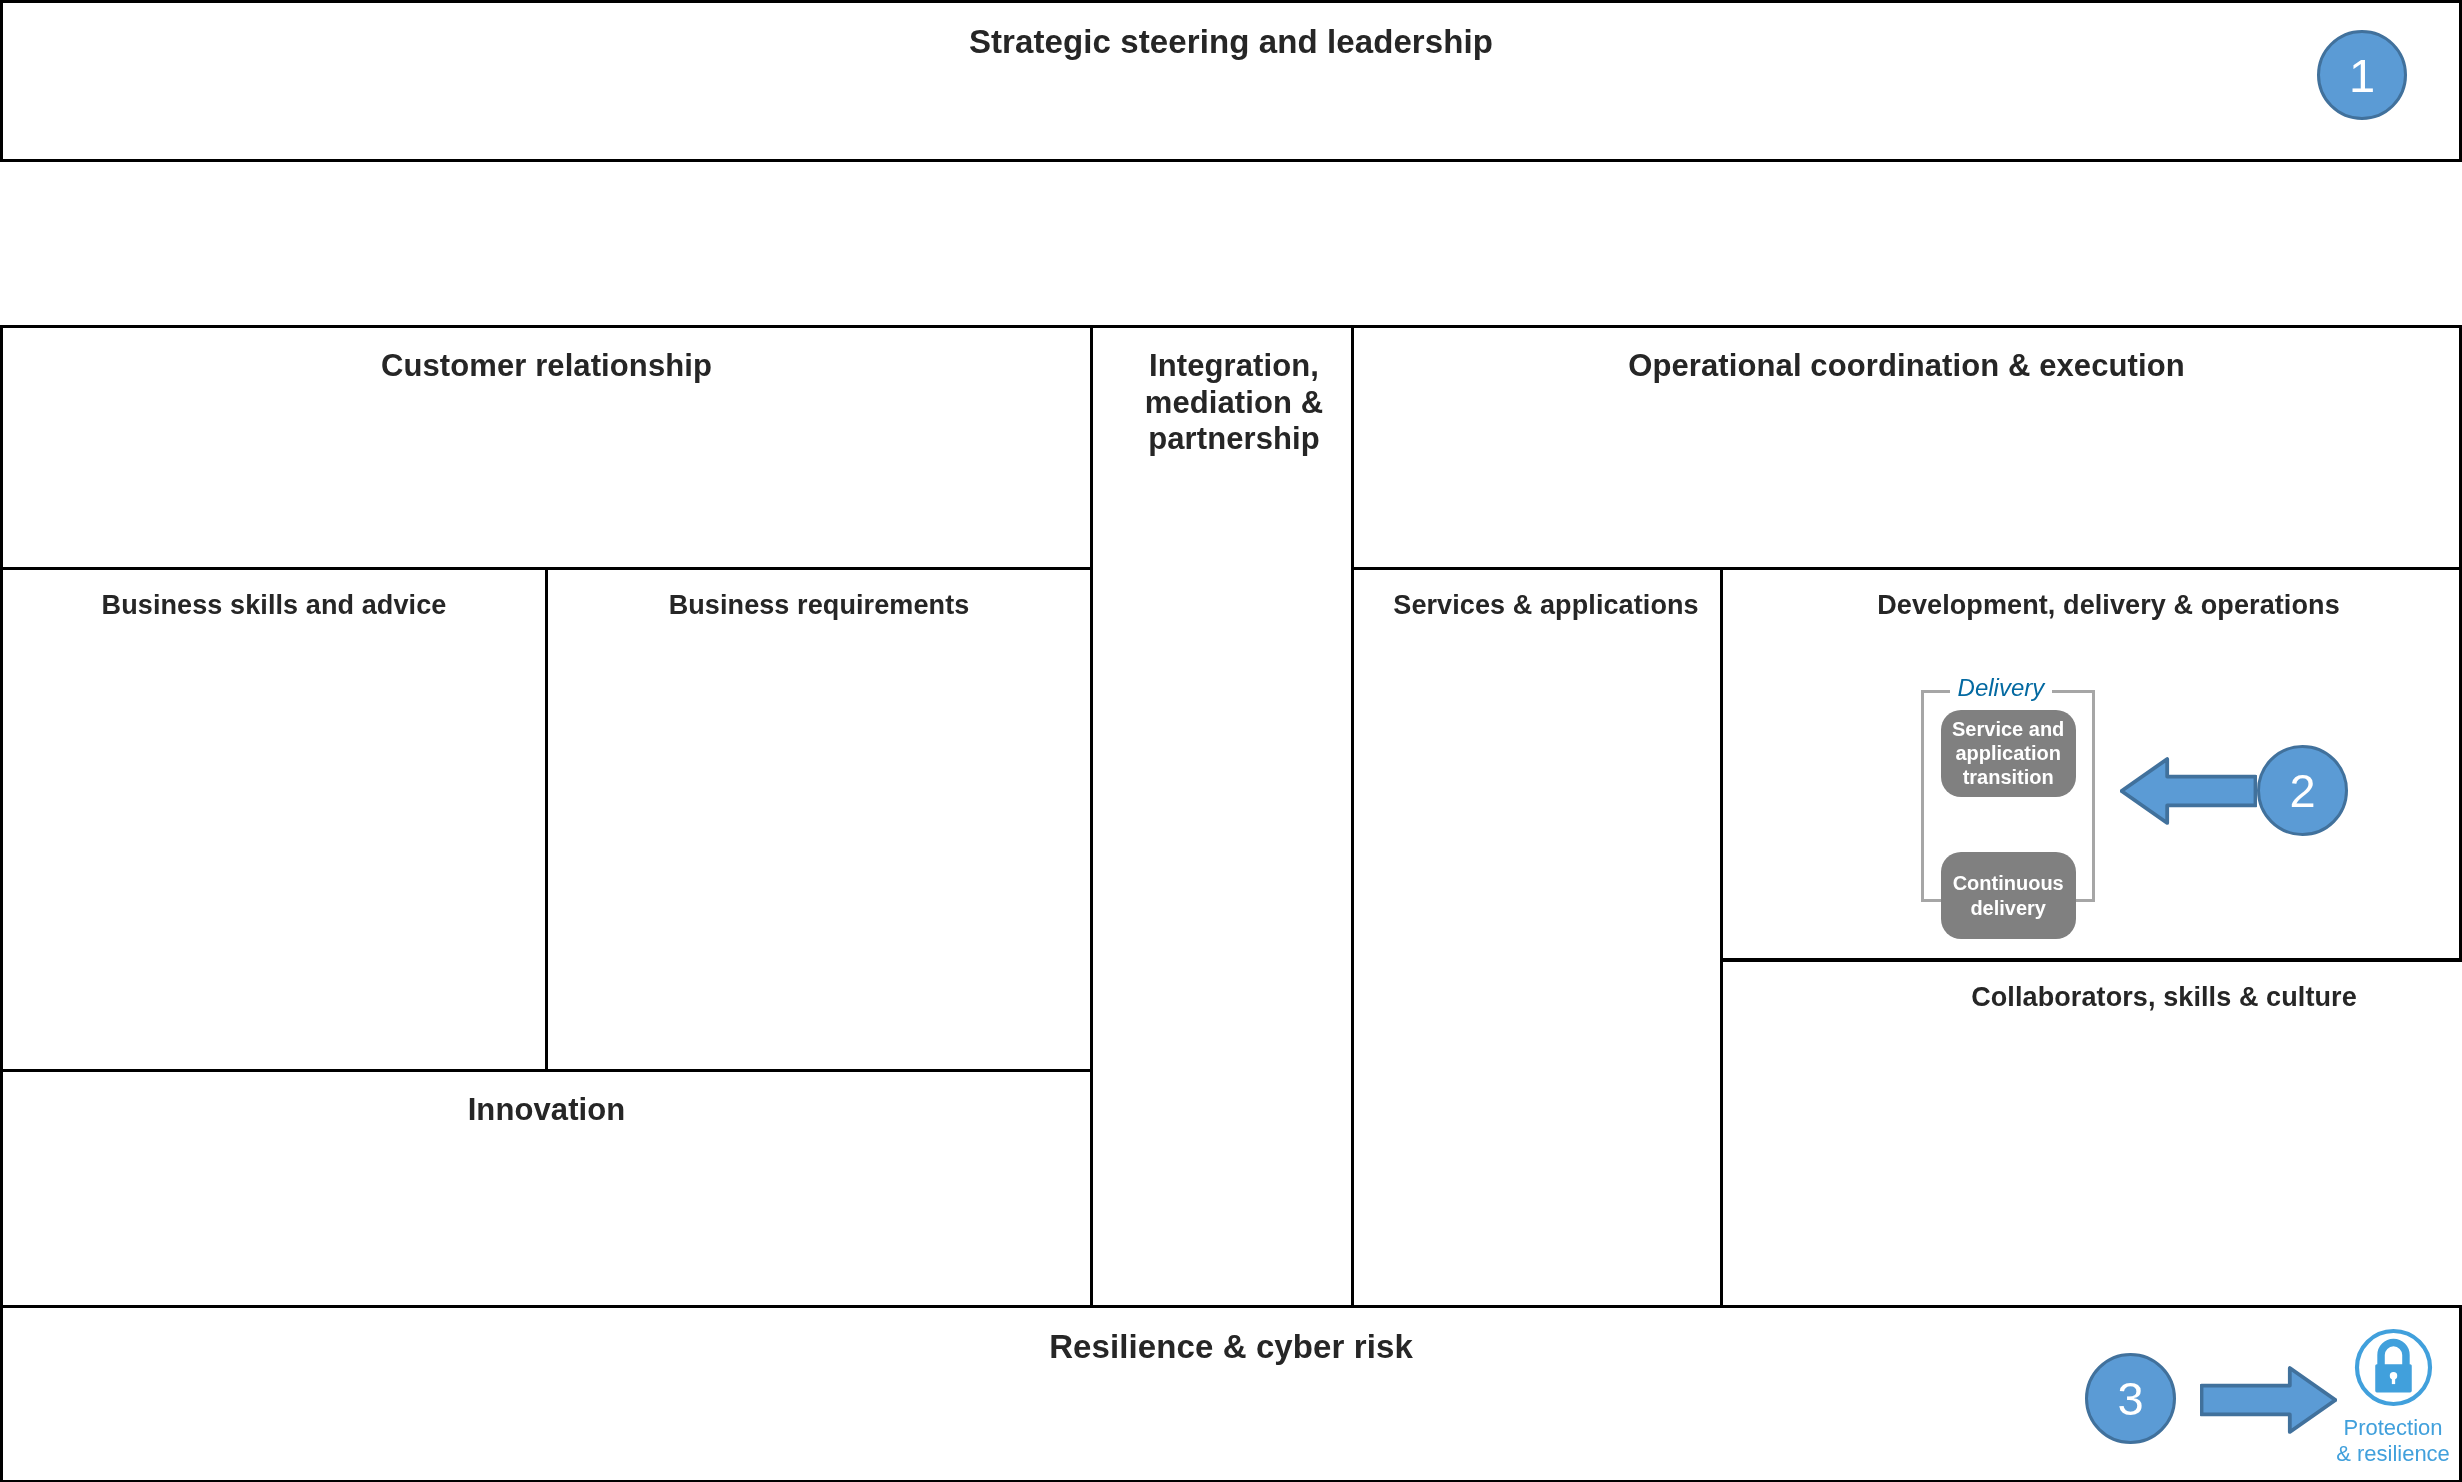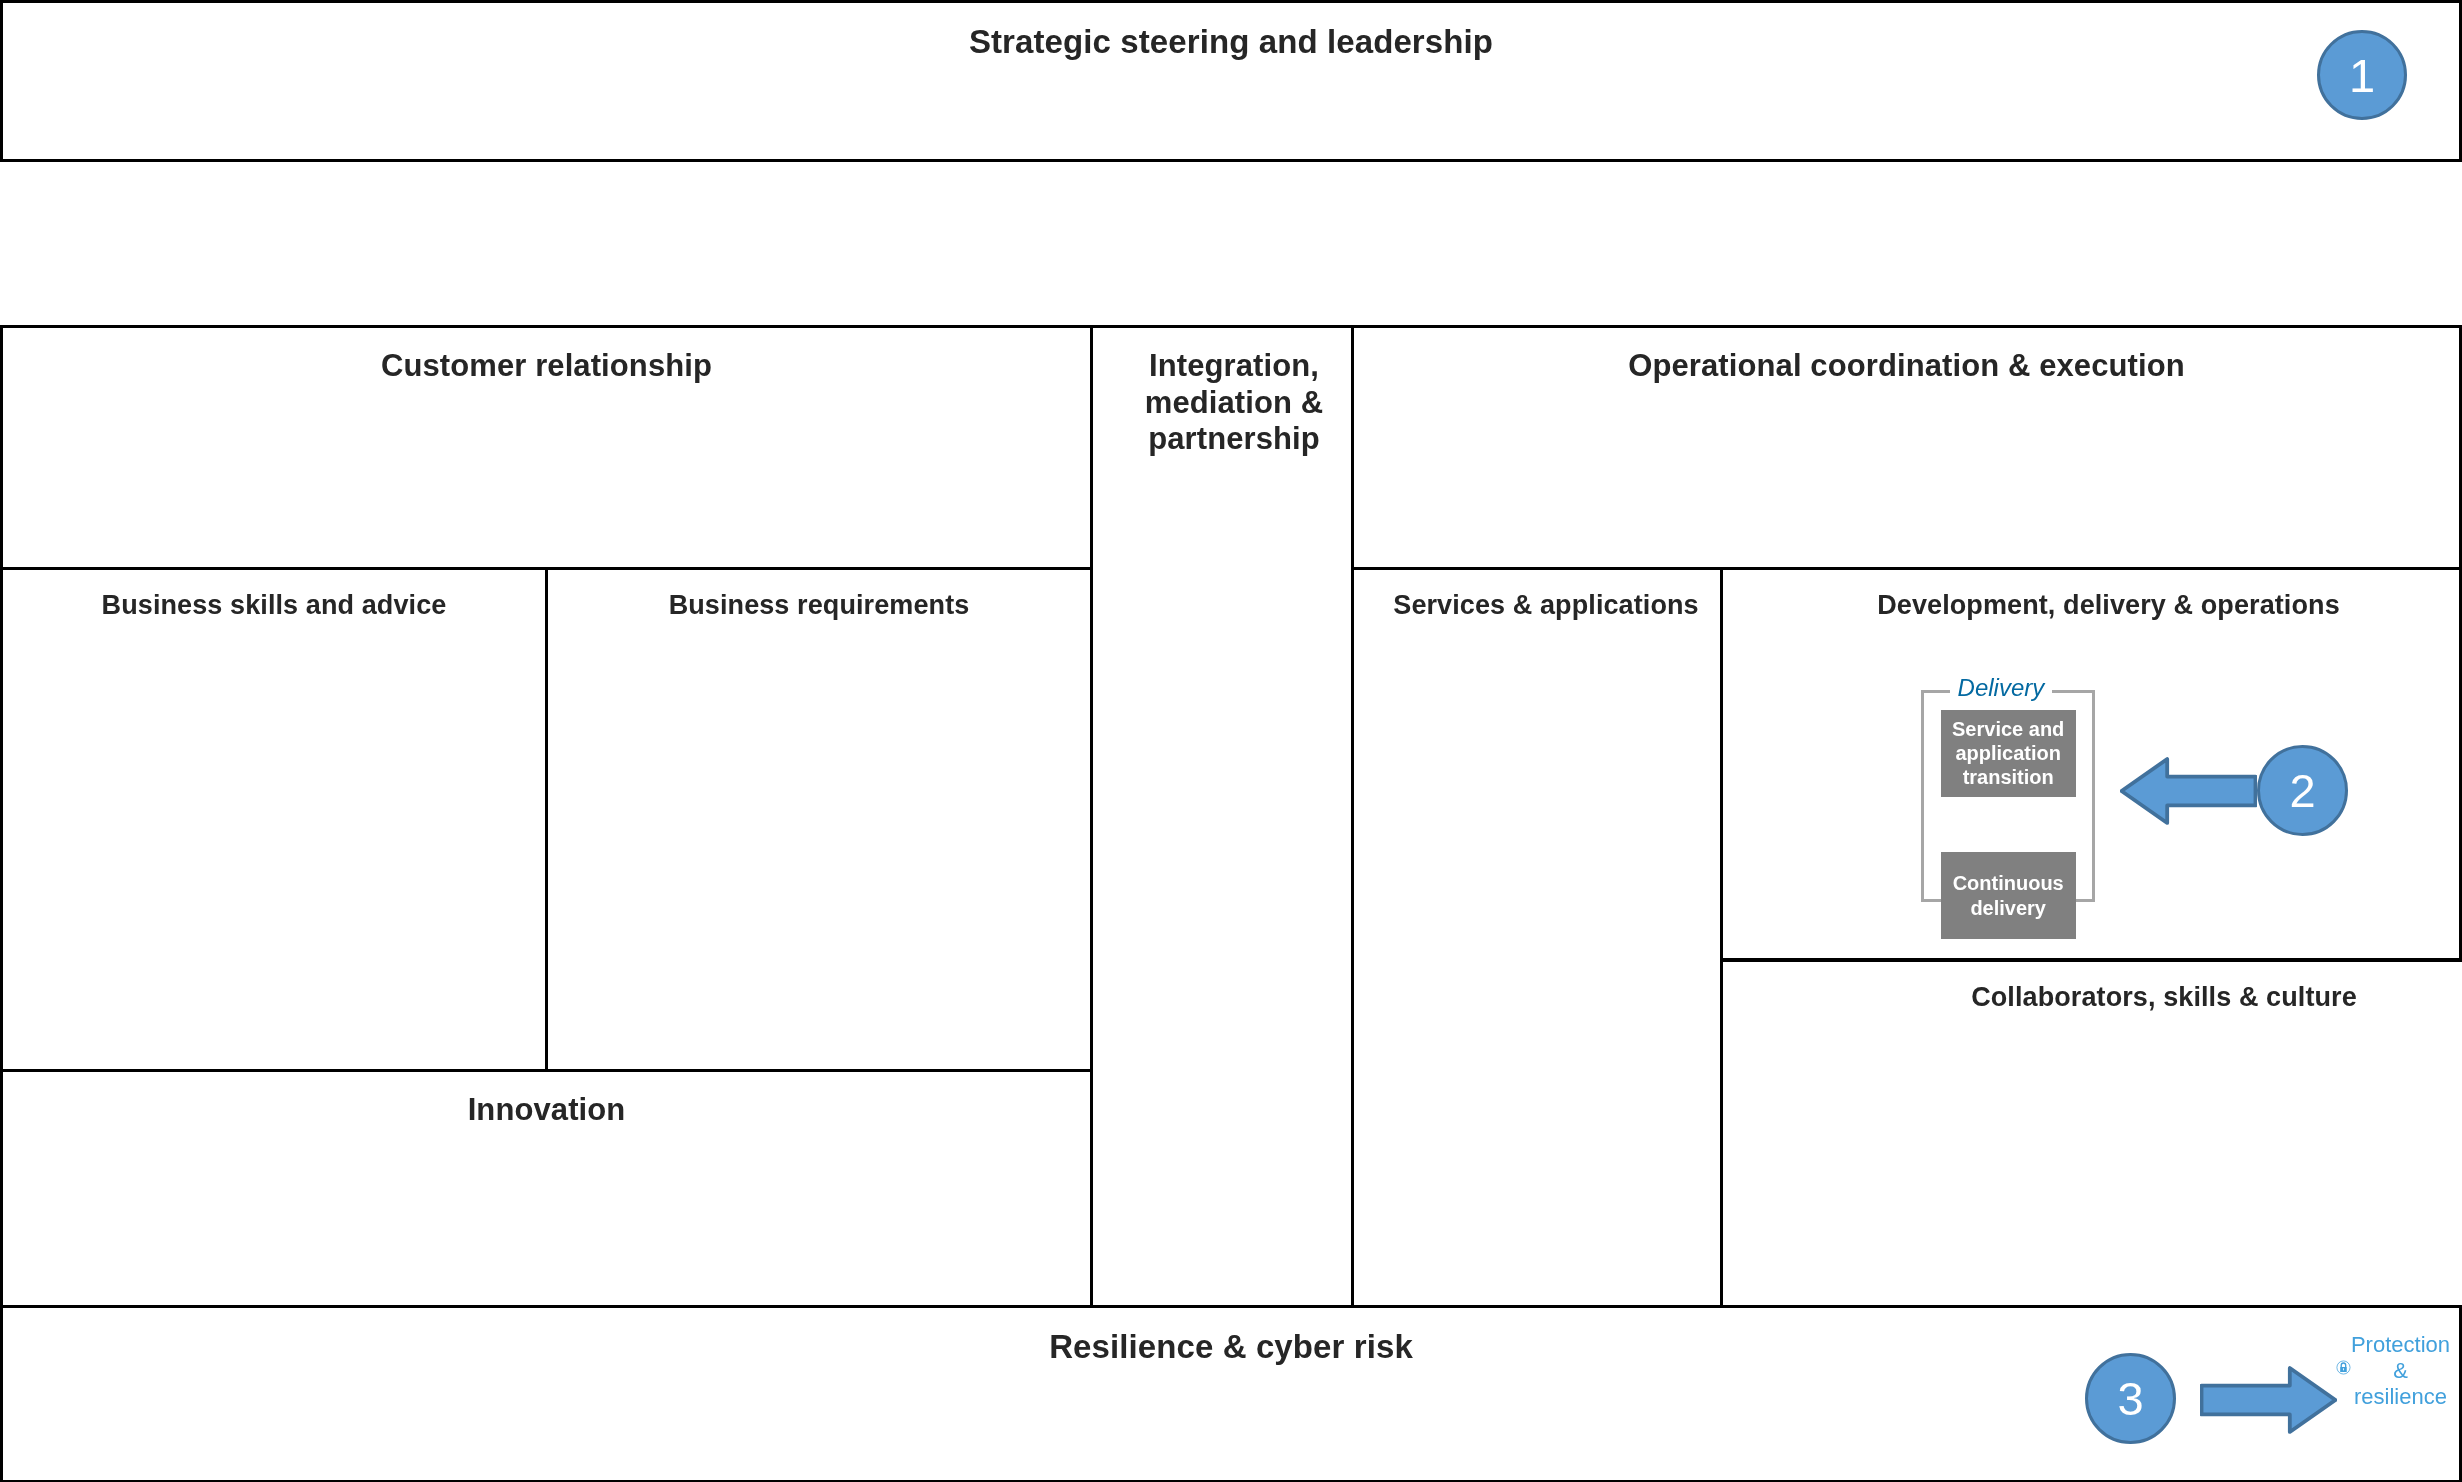--- a/index.html
+++ b/index.html
@@ -65,20 +65,21 @@
     background:#808080;
     color:#ffffff;
     font-weight:bold;
     font-size:20px;
     line-height:1.22;
     display:flex;
     align-items:center;
     justify-content:center;
     text-align:center;
     padding:3px 4.6px;
+    border-radius:20px;
   }
 
   
   .badge{
     position:absolute;
     border-radius:50%;
     background:#5B9BD5;
     border:3.8px solid #41719C;
     box-sizing:border-box;
     color:#ffffff;
@@ -91,21 +92,21 @@
   }
 
   
   .arrow{position:absolute;}
   .arrow svg{display:block;width:100%;height:100%;}
 
   
   #protection-block{
     position:absolute;
     display:flex;
-    flex-direction:row;
+    flex-direction:column;
     align-items:center;
   }
   #lock-icon{width:83px;height:83px;}
   #lock-icon svg{display:block;width:100%;height:100%;}
   #protection-label{
     margin-top:6px;
     text-align:center;
     color:#41A0DC;
     font-size:22px;
     line-height:1.18;

